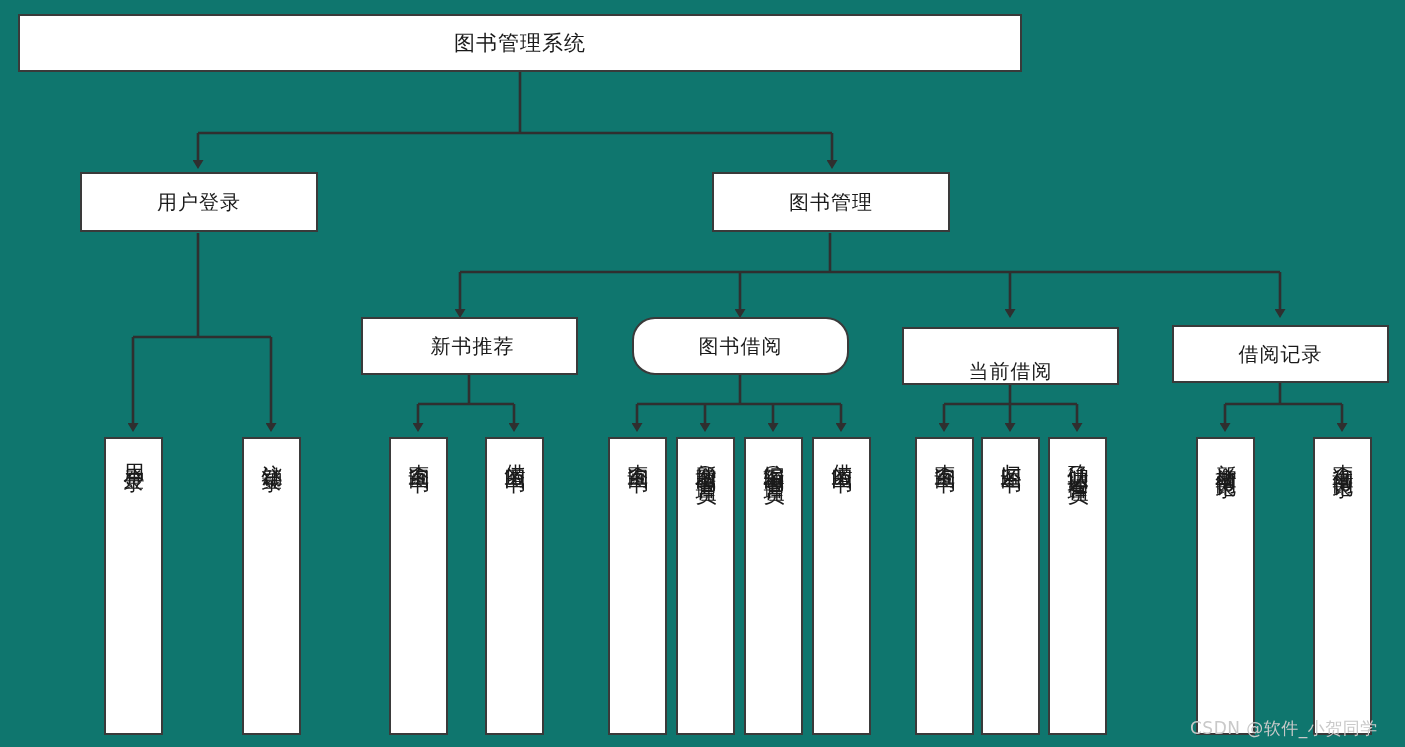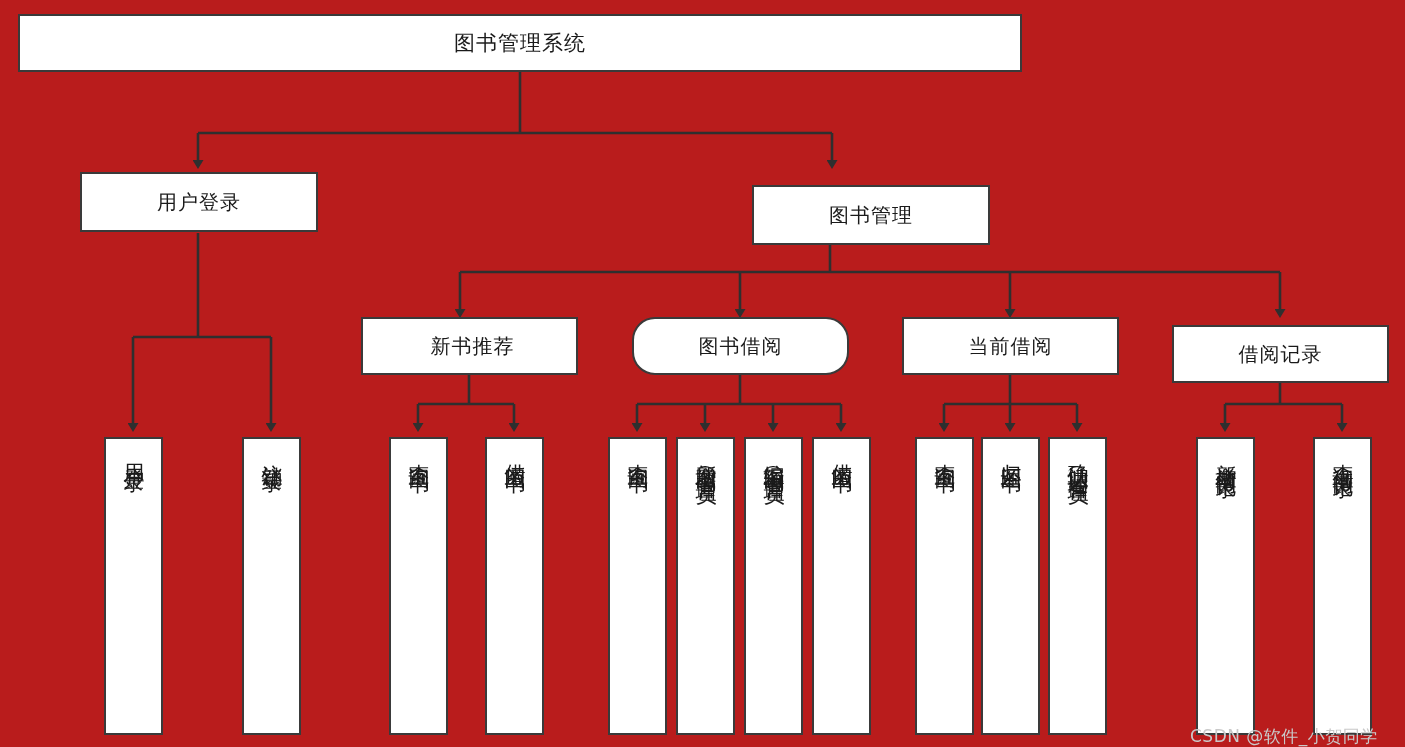--- a/index.html
+++ b/index.html
@@ -4,21 +4,21 @@
 <style>
   html, body {
     margin: 0;
     padding: 0;
     background: #ffffff;
   }
   #canvas {
     position: relative;
     width: 1405px;
     height: 747px;
-    background: #b91c1c;
+    background: #0f766e;
     font-family: "DejaVu Sans", "Liberation Sans", sans-serif;
     overflow: hidden;
   }
   #diagram-svg {
     position: absolute;
     left: 0;
     top: 0;
     width: 1405px;
     height: 747px;
   }
@@ -115,31 +115,31 @@
     </g>
   </svg>
 
   <div class="node root" style="left:18px; top:14px; width:1004px; height:58px;">
     <span class="node-label">图书管理系统</span>
   </div>
 
   <div class="node" style="left:80px; top:172px; width:238px; height:60px;">
     <span class="node-label">用户登录</span>
   </div>
-  <div class="node" style="left:752px; top:172px; width:238px; height:60px;margin-top:13px;">
+  <div class="node" style="left:712px; top:172px; width:238px; height:60px;">
     <span class="node-label">图书管理</span>
   </div>
 
   <div class="node" style="left:361px; top:317px; width:217px; height:58px;padding-left:6px;">
     <span class="node-label">新书推荐</span>
   </div>
   <div class="node" style="left:632px; top:317px; width:217px; height:58px;border-radius:23px;">
     <span class="node-label">图书借阅</span>
   </div>
-  <div class="node" style="left:902px; top:317px; width:217px; height:58px;">
+  <div class="node" style="left:902px; top:327px; width:217px; height:58px;align-items:flex-end;">
     <span class="node-label">当前借阅</span>
   </div>
   <div class="node" style="left:1172px; top:317px; width:217px; height:58px;margin-top:8px;">
     <span class="node-label">借阅记录</span>
   </div>
 
   <div class="node vertical" style="left:104px; top:437px; width:59px; height:298px;">
     <span class="node-label">用户登录</span>
   </div>
   <div class="node vertical" style="left:242px; top:437px; width:59px; height:298px;">
@@ -176,15 +176,15 @@
     <span class="node-label">确认归还（管理员）</span>
   </div>
 
   <div class="node vertical" style="left:1196px; top:437px; width:59px; height:298px;">
     <span class="node-label">新增借阅记录</span>
   </div>
   <div class="node vertical" style="left:1313px; top:437px; width:59px; height:298px;">
     <span class="node-label">查询借阅记录</span>
   </div>
 
-  <div class="watermark" style="left:1190px; top:717px;margin-top:8px;">CSDN @软件_小贺同学</div>
+  <div class="watermark" style="left:1190px; top:717px;">CSDN @软件_小贺同学</div>
 
 </div>
 
 </body></html>

